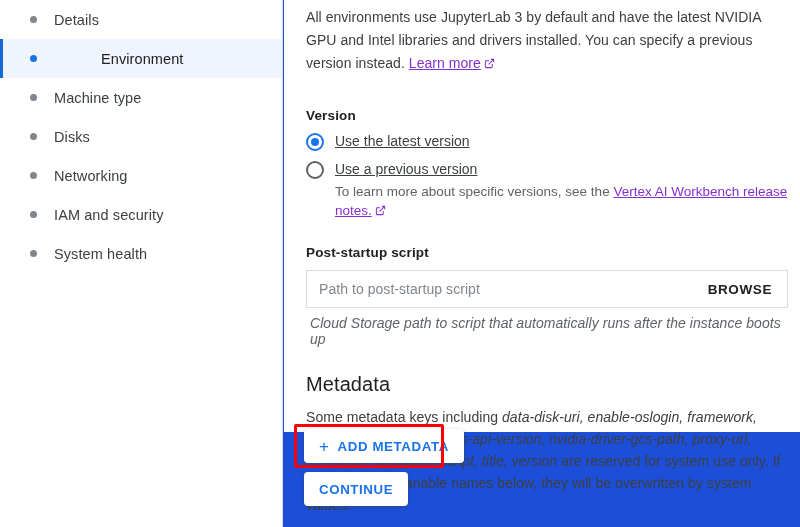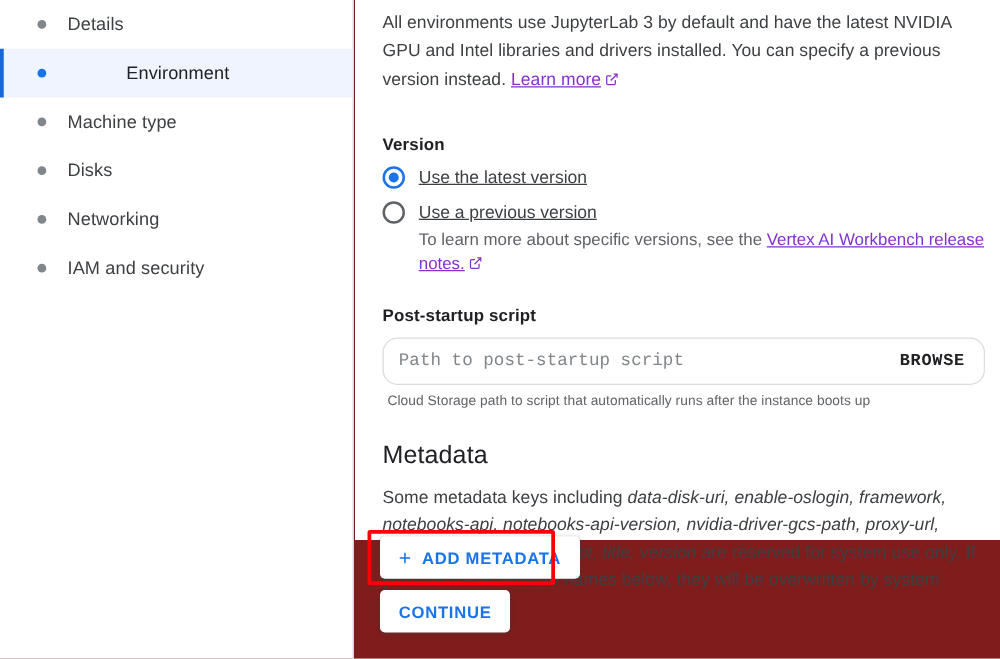--- a/index.html
+++ b/index.html
@@ -9,21 +9,21 @@
     width: 800px;
     height: 527px;
     background: #ffffff;
     font-family: "Liberation Sans", sans-serif;
     overflow: hidden;
   }
   #root {
     position: relative;
     width: 800px;
     height: 527px;
-    background: #7f1d1d;
+    background: #1d4ed8;
   }
 
   
   #sidebar {
     position: absolute;
     left: 0; top: 0;
     width: 283px;
     height: 527px;
     background: #ffffff;
     border-right: 1px solid #dadce0;
@@ -140,46 +140,46 @@
     color: #5f6368;
     line-height: 19px;
   }
 
   #poststartup-label { margin-top: 24px; display: block; }
 
   .text-field {
     margin-top: 10px;
     height: 38px;
     border: 1px solid #dadce0;
-    border-radius: 12px;
+    border-radius: 0;
     display: flex;
     align-items: center;
     padding: 0 15px 0 12px;
     background: #fff;
-    font-family: Liberation Mono, monospace;
   }
   .text-field .placeholder {
     flex: 1;
     font-size: 14px;
     color: #80868b;
     letter-spacing: .05px;
   }
   .text-field .browse {
     font-size: 13.5px;
     font-weight: bold;
     color: #202124;
     letter-spacing: .6px;
     cursor: pointer;
   }
   .field-hint {
     margin-top: 7px;
     margin-left: 4px;
-    font-size: 11px;
+    font-size: 14px;
     color: #5f6368;
     letter-spacing: .05px;
+    font-style: italic;
   }
 
   #metadata-heading {
     margin-top: 26px;
     font-size: 20px;
     color: #202124;
     font-weight: normal;
     letter-spacing: .1px;
   }
   #metadata-desc {
@@ -264,20 +264,24 @@
     <div class="nav-item">
       <span class="dot"></span>
       <span class="nav-label">Networking</span>
     </div>
 
     <div class="nav-item">
       <span class="dot"></span>
       <span class="nav-label">IAM and security</span>
     </div>
 
+    <div class="nav-item">
+      <span class="dot"></span>
+      <span class="nav-label">System health</span>
+    </div>
 
   </nav>
 
   <div id="main">
 
     <p class="body-text intro"><span>All environments use JupyterLab 3 by default and have the latest NVIDIA GPU and Intel libraries and drivers installed. You can specify a previous version instead. </span><a class="ext-link"><span>Learn more</span></a><span class="ext-icon"><svg width="11" height="11" viewBox="0 0 24 24" fill="none" stroke="#8430ce" stroke-width="2.2">
             <path d="M18 13v6a2 2 0 0 1-2 2H5a2 2 0 0 1-2-2V8a2 2 0 0 1 2-2h6"></path>
             <polyline points="15 3 21 3 21 9"></polyline>
             <line x1="10" y1="14" x2="21" y2="3"></line>
           </svg></span></p>

